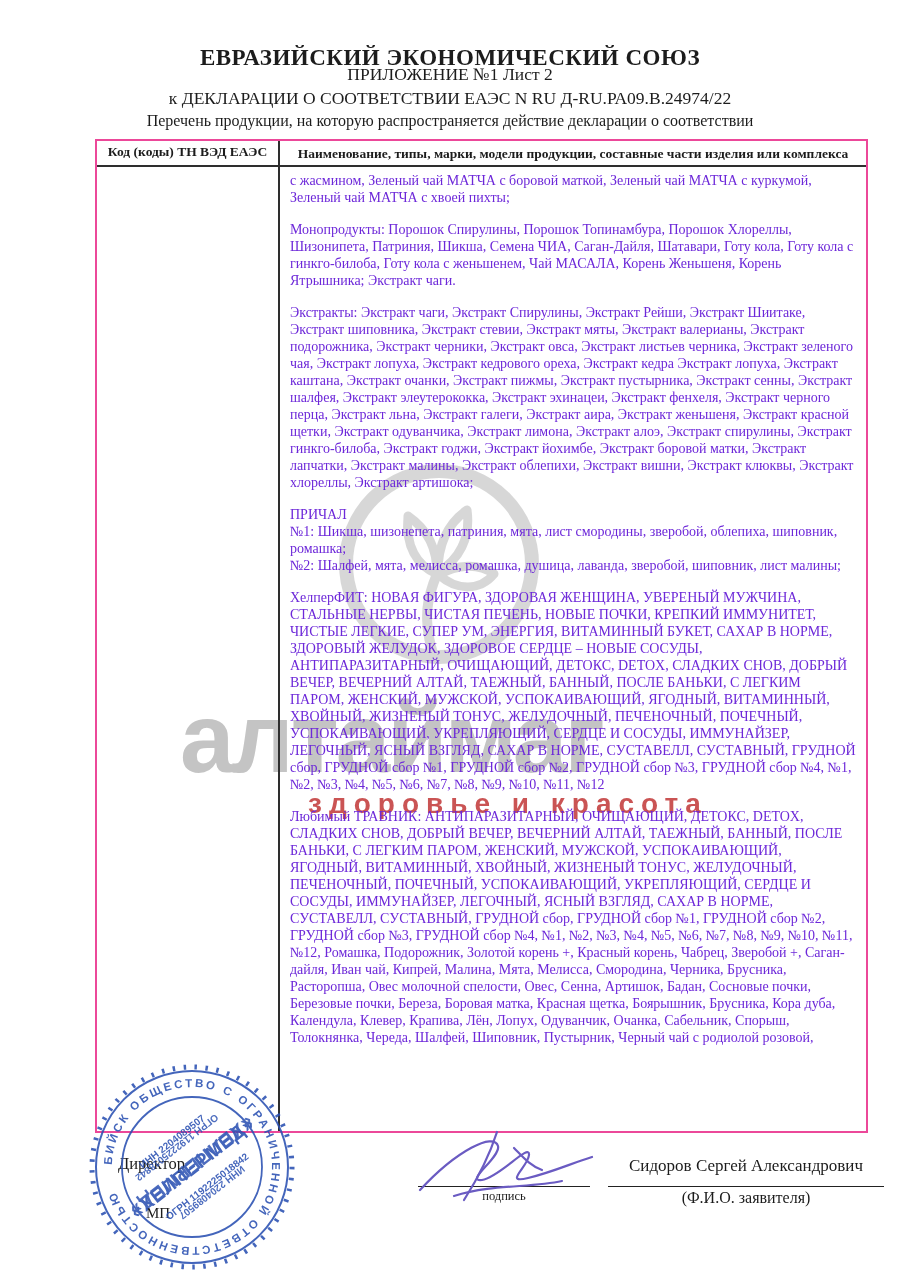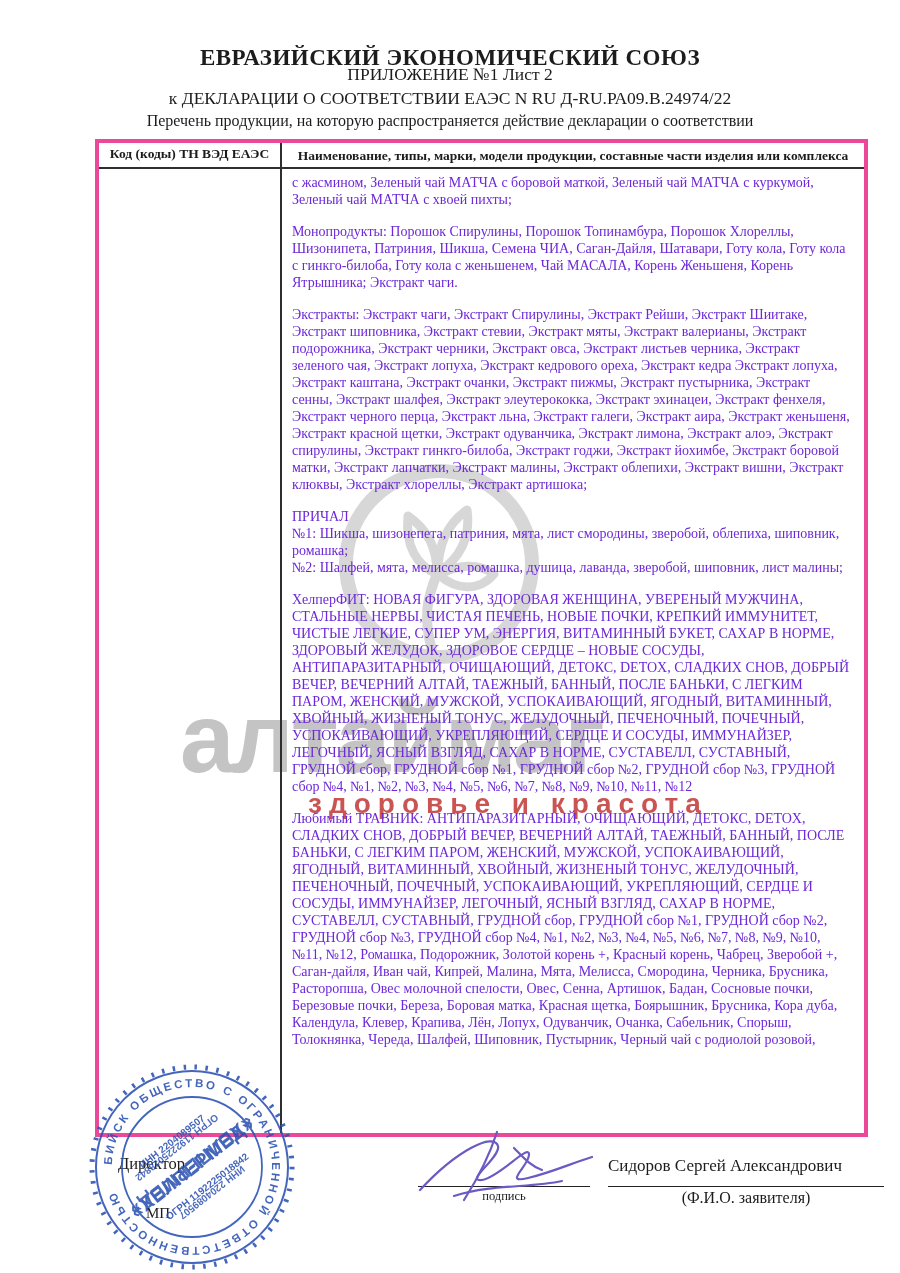--- a/index.html
+++ b/index.html
@@ -12,40 +12,40 @@
   .wm-tagline{position:absolute;left:308px;top:788px;font-family:"Liberation Sans",sans-serif;
             font-weight:bold;font-size:28px;letter-spacing:7px;color:#b91c1c;opacity:.75;}
   .wm-logo{position:absolute;left:333px;top:458px;opacity:.42;}
   
   .content{position:absolute;inset:0;z-index:1;}
   .hdr{position:absolute;left:0;right:0;text-align:center;}
   .hdr-union{top:33px;font-size:23px;font-weight:bold;letter-spacing:.5px;margin-top:12px;}
   .hdr-appendix{top:64px;font-size:17.5px;}
   .hdr-decl{top:88px;font-size:17.5px;}
   .hdr-sub{top:112px;font-size:16px;}
-  .doc-table{position:absolute;left:95px;top:139px;width:773px;border:4px solid #ec4899;
+  .doc-table{position:absolute;left:95px;top:139px;width:773px;border:2px solid #ec4899;
              box-sizing:border-box;}
   .trow{display:flex;}
   .thead{border-bottom:2px solid #2e2e2e;}
   .th1{width:183px;border-right:2px solid #2e2e2e;box-sizing:border-box;text-align:center;
        font-weight:bold;font-size:13.5px;line-height:17px;padding:2px 8px 3px;}
   .th2{flex:1;text-align:center;font-weight:bold;font-size:13.5px;line-height:17px;
        padding:4px 10px 3px;}
   .td1{width:183px;border-right:2px solid #2e2e2e;box-sizing:border-box;}
   .td2{flex:1;box-sizing:border-box;padding:5px 10px 0 10px;font-size:14px;line-height:17px;
        color:#6d28d9;}
   .tbody{height:964px;overflow:hidden;}
   .td2 p{margin:0 0 15px 0;}
   .td2 p.tight{margin:0;}
   
   .director{position:absolute;left:118px;top:1154px;font-size:16.5px;}
   .mp{position:absolute;left:146px;top:1205px;font-size:15px;}
   .sig-line{position:absolute;left:418px;top:1186px;width:172px;border-top:1.5px solid #222;}
   .sig-cap{position:absolute;left:418px;top:1189px;width:172px;text-align:center;font-size:12.5px;}
-  .fio-name{position:absolute;left:608px;top:1156px;width:276px;font-size:17px;}
+  .fio-name{position:absolute;left:608px;top:1156px;width:276px;text-align:center;font-size:17px;}
   .fio-line{position:absolute;left:608px;top:1186px;width:276px;border-top:1.5px solid #222;}
   .fio-cap{position:absolute;left:608px;top:1189px;width:276px;text-align:center;font-size:16px;}
   
   .signature{position:absolute;left:402px;top:1126px;z-index:2;}
   .stamp{position:absolute;left:89px;top:1064px;z-index:2;opacity:.88;}
   .stamp text, .stamp textPath{font-family:"Liberation Sans",sans-serif;}
 </style>
 </head>
 <body>
 

